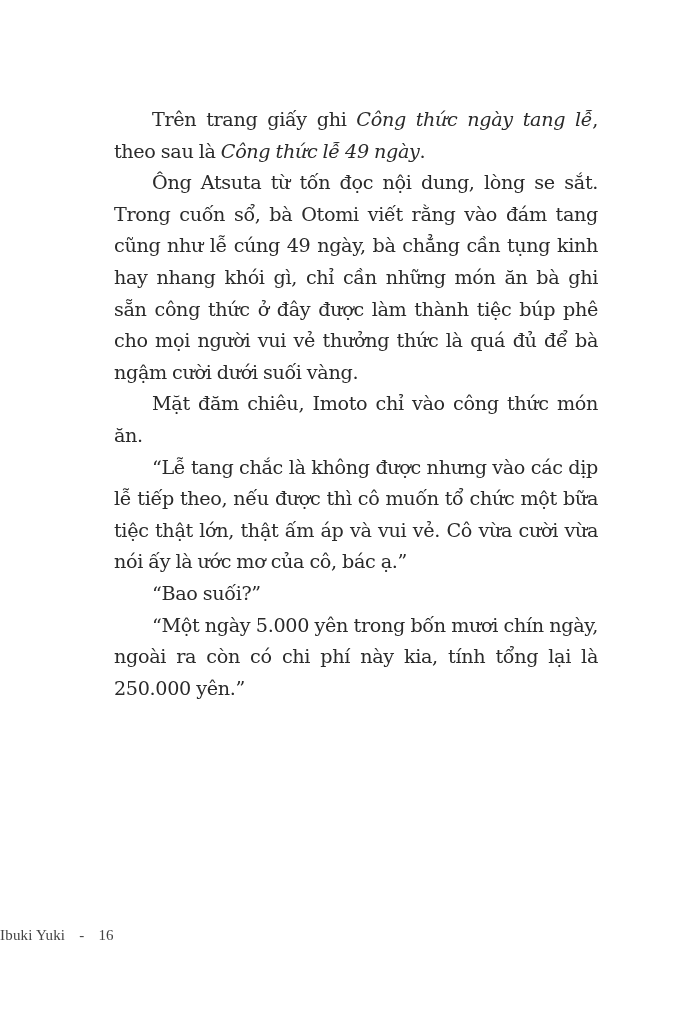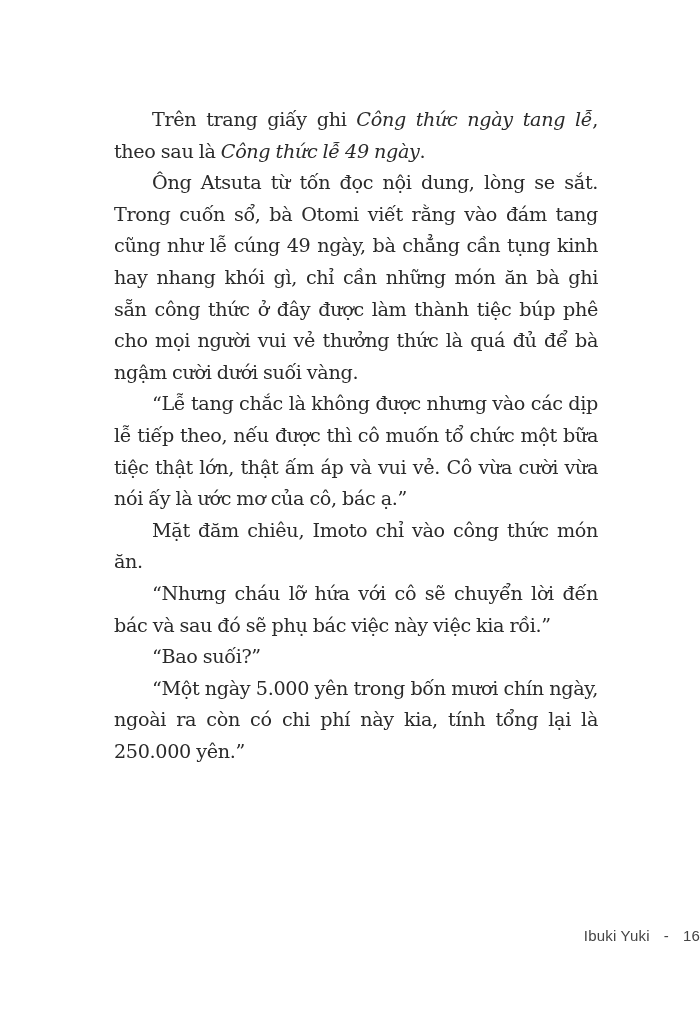--- a/index.html
+++ b/index.html
@@ -39,41 +39,40 @@
     text-align: justify;
   }
   .para i {
     font-style: italic;
   }
   .footer {
     position: absolute;
     left: 0;
     top: 927px;
     width: 700px;
-    text-align: right;
-    font-family: Liberation Sans, sans-serif;
+    text-align: left;
+    font-family: Liberation Serif, serif;
     font-size: 15px;
     color: #444444;
     letter-spacing: 0.2px;
   }
   .footer .sep {
     display: inline-block;
     margin: 0 14px;
   }
 </style>
 </head>
 <body>
 
 <div class="page">
   <div class="text-block" id="text-block">
       <p class="para"><span>Trên trang giấy ghi </span><i>Công thức ngày tang lễ</i><span>, theo sau là </span><i>Công thức lễ 49 ngày</i><span>.</span></p>
       <p class="para"><span>Ông Atsuta từ tốn đọc nội dung, lòng se sắt. Trong cuốn sổ, bà Otomi viết rằng vào đám tang cũng như lễ cúng 49 ngày, bà chẳng cần tụng kinh hay nhang khói gì, chỉ cần những món ăn bà ghi sẵn công thức ở đây được làm thành tiệc búp phê cho mọi người vui vẻ thưởng thức là quá đủ để bà ngậm cười dưới suối vàng.</span></p>
+      <p class="para"><span>Mặt đăm chiêu, Imoto chỉ vào công thức món ăn.</span></p>
       <p class="para"><span>“Lễ tang chắc là không được nhưng vào các dịp lễ tiếp theo, nếu được thì cô muốn tổ chức một bữa tiệc thật lớn, thật ấm áp và vui vẻ. Cô vừa cười vừa nói ấy là ước mơ của cô, bác ạ.”</span></p>
-      <p class="para"><span>Mặt đăm chiêu, Imoto chỉ vào công thức món ăn.</span></p>
-      <p class="para"><span>“Nhưng cháu lỡ hứa với cô sẽ chuyển lời đến bác và sau đó sẽ phụ bác việc này việc kia rồi.”</span></p>
       <p class="para"><span>“Bao suối?”</span></p>
       <p class="para"><span>“Một ngày 5.000 yên trong bốn mươi chín ngày, ngoài ra còn có chi phí này kia, tính tổng lại là 250.000 yên.”</span></p>
     </div>
 
   <div class="footer">
     <span>Ibuki Yuki</span><span class="sep">-</span><span>16</span>
   </div>
 </div>
 
 </body></html>

